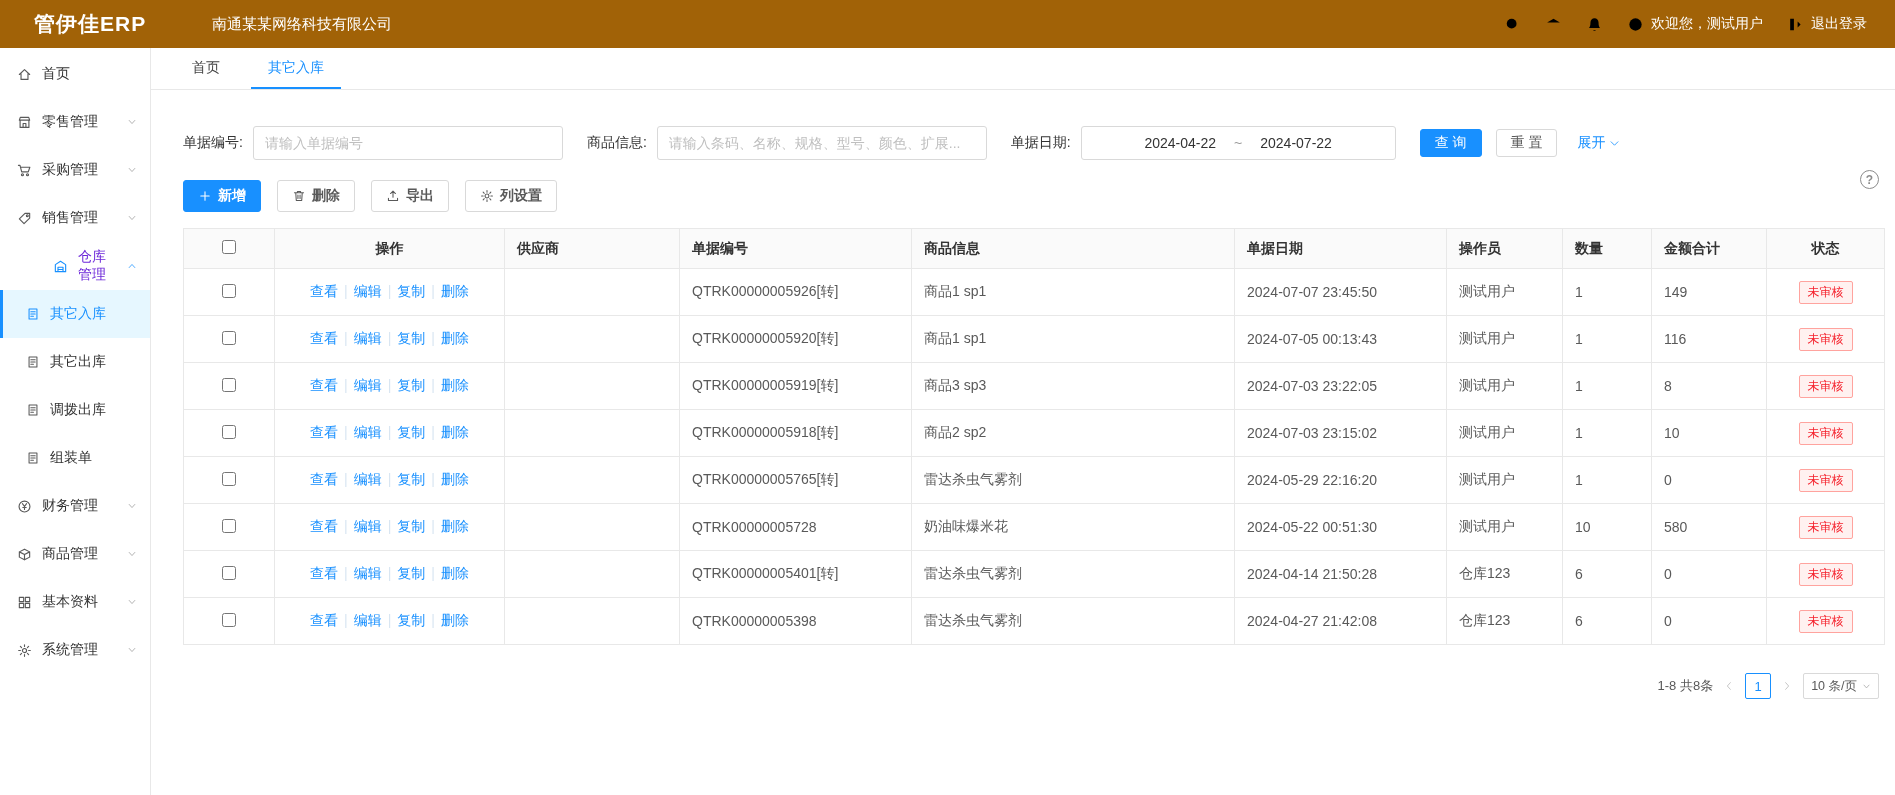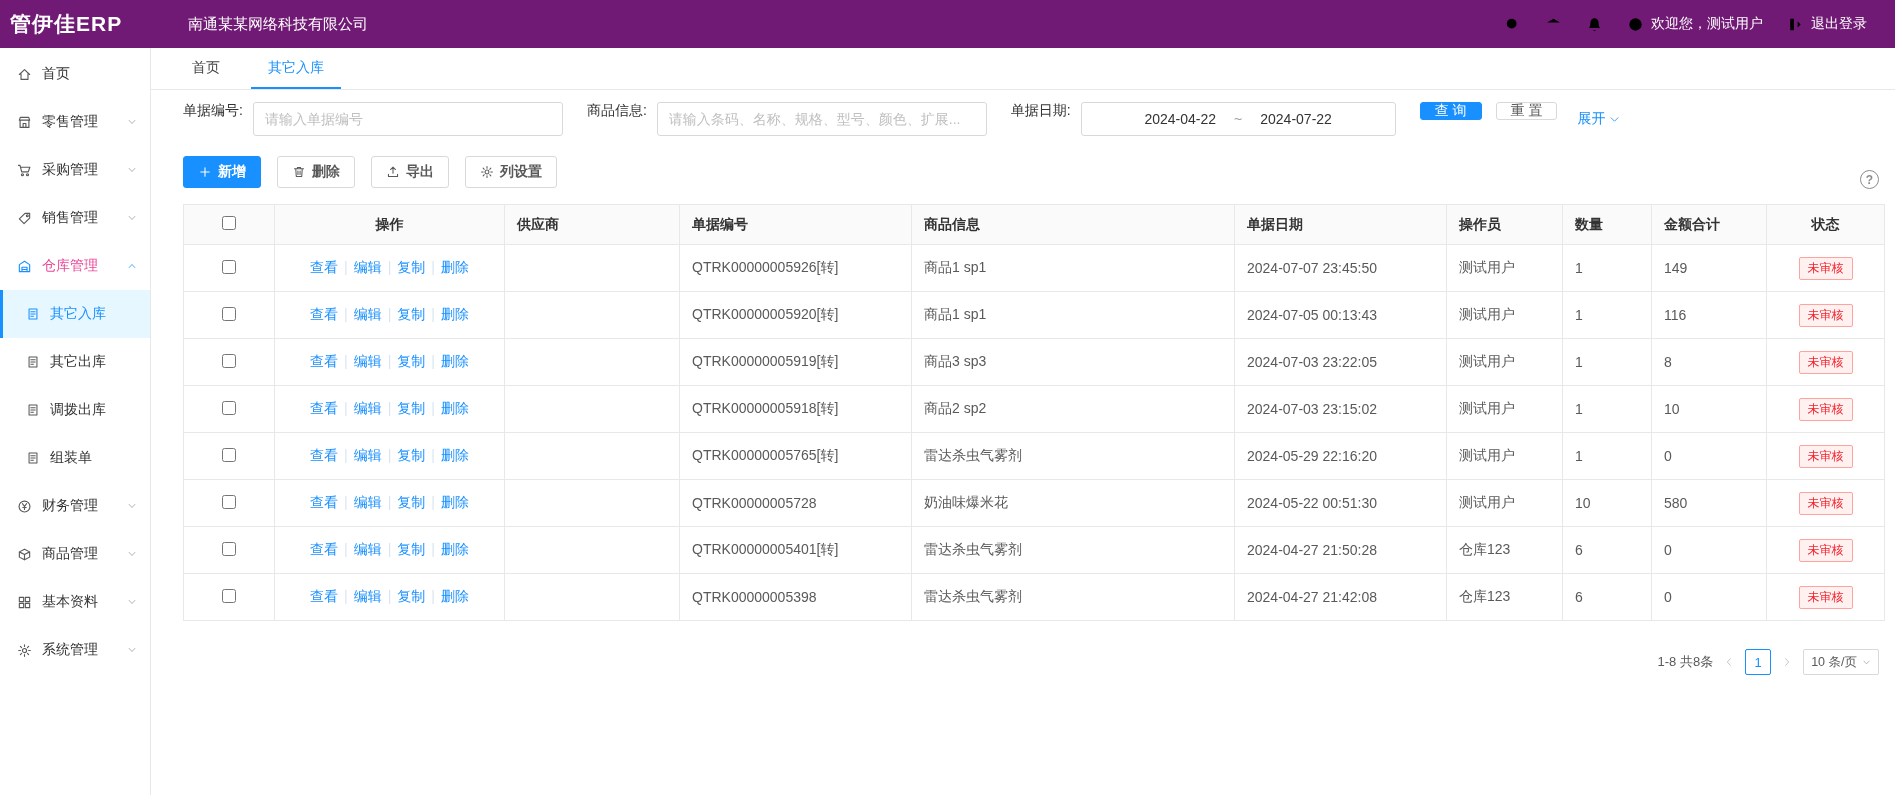--- a/index.html
+++ b/index.html
@@ -5,42 +5,42 @@
   * { box-sizing: border-box; margin: 0; padding: 0; }
   html, body { width: 1895px; height: 795px; overflow: hidden; }
   body {
     font-family: "Liberation Sans", "DejaVu Sans", sans-serif;
     font-size: 14px; color: #333; background: #fff;
   }
   .ic * { fill: none; stroke: currentColor; stroke-width: 1.2; stroke-linecap: round; stroke-linejoin: round; }
 
   
   .topbar {
-    height: 48px; background: #701a75; color: #fff;
-    display: flex; align-items: center; padding: 0 28px 0 10px;
+    height: 48px; background: #a16207; color: #fff;
+    display: flex; align-items: center; padding: 0 28px 0 34px;
   }
   .logo { font-size: 21px; font-weight: bold; letter-spacing: 1px; width: 152px; flex: none; }
   .company { font-size: 15px; margin-left: 26px; }
   .topbar-right { margin-left: auto; display: flex; align-items: center; gap: 24px; }
   .top-icon { width: 17px; height: 17px; cursor: pointer; display: block; }
   .top-group { display: flex; align-items: center; gap: 7px; cursor: pointer; font-size: 14px; }
 
   
   .shell { display: flex; height: 747px; }
   .sidebar { width: 151px; flex: none; border-right: 1px solid #e8e8e8; padding-top: 2px; background: #fff; }
   .main { flex: 1; min-width: 0; display: flex; flex-direction: column; }
 
   
   .menu-item {
     height: 48px; display: flex; align-items: center; gap: 10px;
     padding-left: 17px; cursor: pointer; color: #333; position: relative;
   }
   .menu-item .ic { width: 15px; height: 15px; color: #595959; flex: none; }
   .menu-item .chev { margin-left: auto; margin-right: 13px; width: 10px; height: 10px; color: #999; }
-  .menu-item.parent-open { color: #ec4899; }
+  .menu-item.parent-open { color: #6d28d9; margin-left: 36px; }
   .menu-item.parent-open .ic, .menu-item.parent-open .chev { color: #1890ff; }
   .menu-item.sub { padding-left: 26px; }
   .menu-item.sub .ic { width: 14px; height: 14px; }
   .menu-item.sub.active { background: #e6f7ff; color: #1890ff; }
   .menu-item.sub.active .ic { color: #1890ff; }
   .menu-item.sub.active::before {
     content: ""; position: absolute; left: 0; top: 0; bottom: 0; width: 3px; background: #1890ff;
   }
 
   
@@ -50,37 +50,37 @@
   }
   .tab {
     display: flex; align-items: center; padding: 0 17px; cursor: pointer;
     color: #444; border-bottom: 2px solid transparent; font-size: 14px;
   }
   .tab.active { color: #1890ff; border-bottom-color: #1890ff; }
 
   
   .content { padding: 0 10px 0 32px; position: relative; flex: 1; }
 
-  .filter-row { margin-top: 12px; display: flex; }
+  .filter-row { margin-top: 36px; display: flex; align-items: center; }
   .f-label { color: #333; margin-right: 10px; white-space: nowrap; }
   .f-input {
     height: 34px; border: 1px solid #d9d9d9; border-radius: 3px; padding: 0 11px;
     font-family: inherit; font-size: 14px; color: #333; outline: none;
   }
   .f-input::placeholder { color: #bfbfbf; }
   .w1 { width: 310px; } .w2 { width: 330px; }
   .gap { width: 24px; flex: none; }
   .date-box {
     height: 34px; width: 315px; border: 1px solid #d9d9d9; border-radius: 3px;
     display: flex; align-items: center; justify-content: center; gap: 18px;
     color: #333; cursor: pointer;
   }
   .date-sep { color: #999; }
   .btn {
-    height: 18px; border: 1px solid #d9d9d9; background: #fff; border-radius: 3px;
+    height: 28px; border: 1px solid #d9d9d9; background: #fff; border-radius: 3px;
     padding: 0 14px; font-family: inherit; font-size: 14px; color: #595959;
     display: inline-flex; align-items: center; gap: 6px; cursor: pointer; white-space: nowrap;
   }
   .btn.primary { background: #1890ff; border-color: #1890ff; color: #fff; }
   .btn .ic { width: 14px; height: 14px; }
   .link-expand {
     color: #1890ff; display: inline-flex; align-items: center; gap: 4px; cursor: pointer; white-space: nowrap;
   }
   .link-expand .ic { width: 11px; height: 11px; }
 
@@ -444,21 +444,21 @@
             <td>10</td>
             <td>580</td>
             <td class="center"><span class="badge-unaudited">未审核</span></td>
           </tr>
           <tr>
             <td class="col-check"><input type="checkbox" style=""></td>
             <td class="center"><a class="act-link">查看</a><span class="sep"></span><a class="act-link">编辑</a><span class="sep"></span><a class="act-link">复制</a><span class="sep"></span><a class="act-link">删除</a></td>
             <td></td>
             <td>QTRK00000005401[转]</td>
             <td>雷达杀虫气雾剂</td>
-            <td>2024-04-27 21:50:28</td>
+            <td>2024-04-14 21:50:28</td>
             <td>仓库123</td>
             <td>6</td>
             <td>0</td>
             <td class="center"><span class="badge-unaudited">未审核</span></td>
           </tr>
           <tr>
             <td class="col-check"><input type="checkbox" style=""></td>
             <td class="center"><a class="act-link">查看</a><span class="sep"></span><a class="act-link">编辑</a><span class="sep"></span><a class="act-link">复制</a><span class="sep"></span><a class="act-link">删除</a></td>
             <td></td>
             <td>QTRK00000005398</td>

